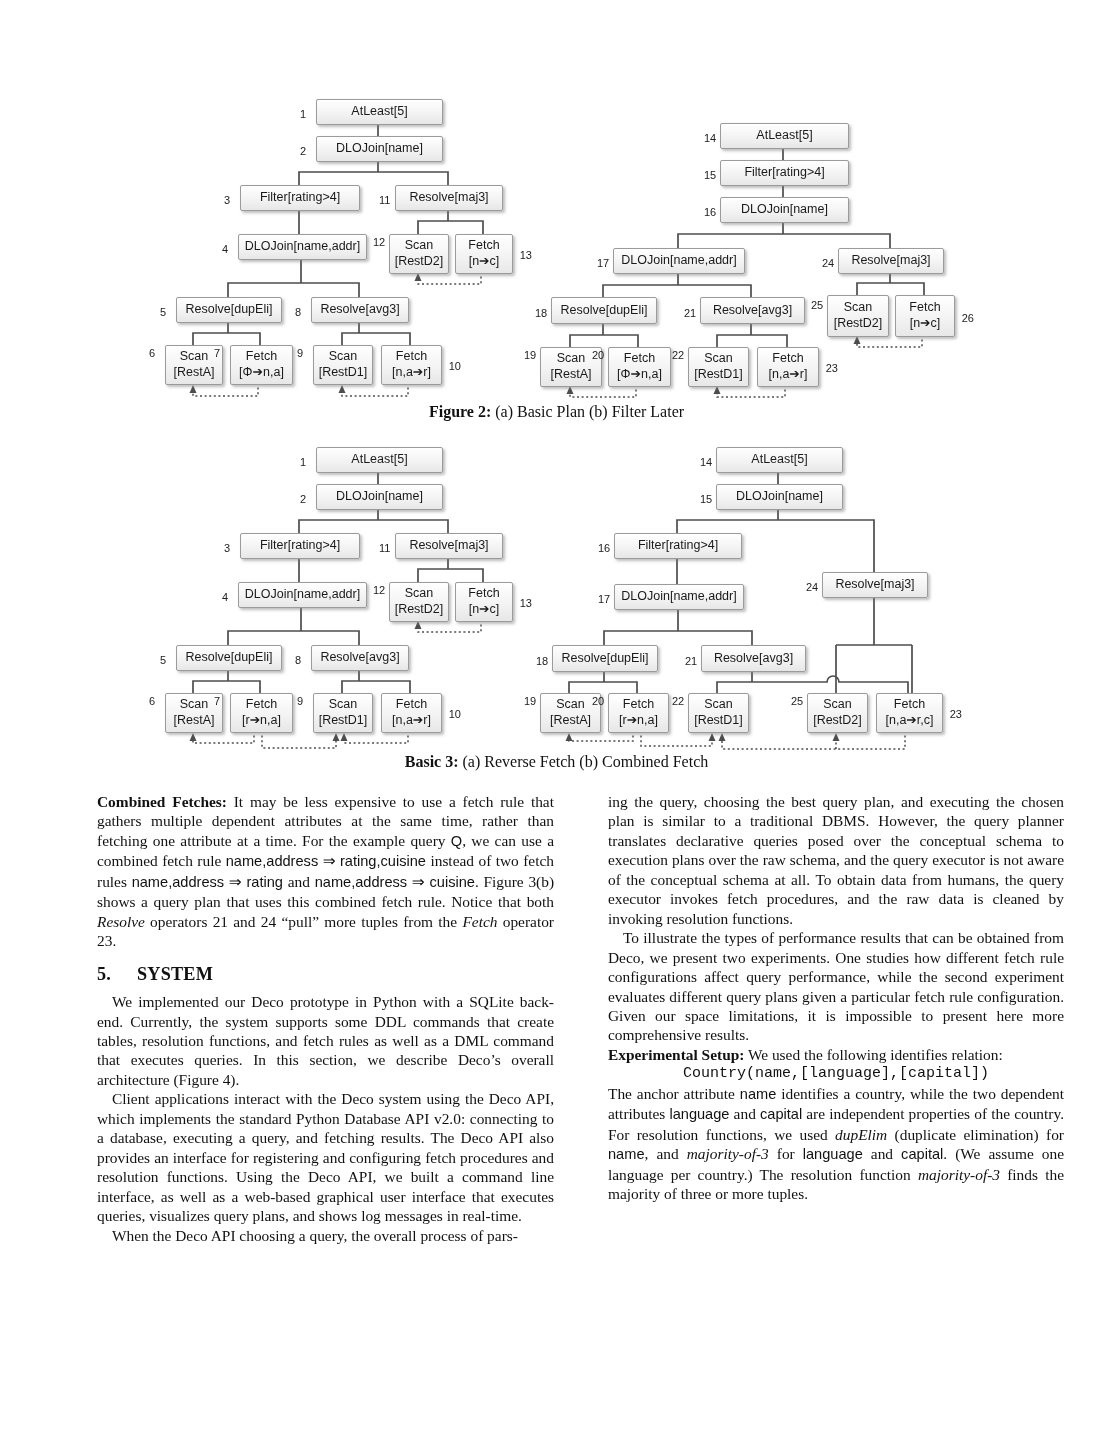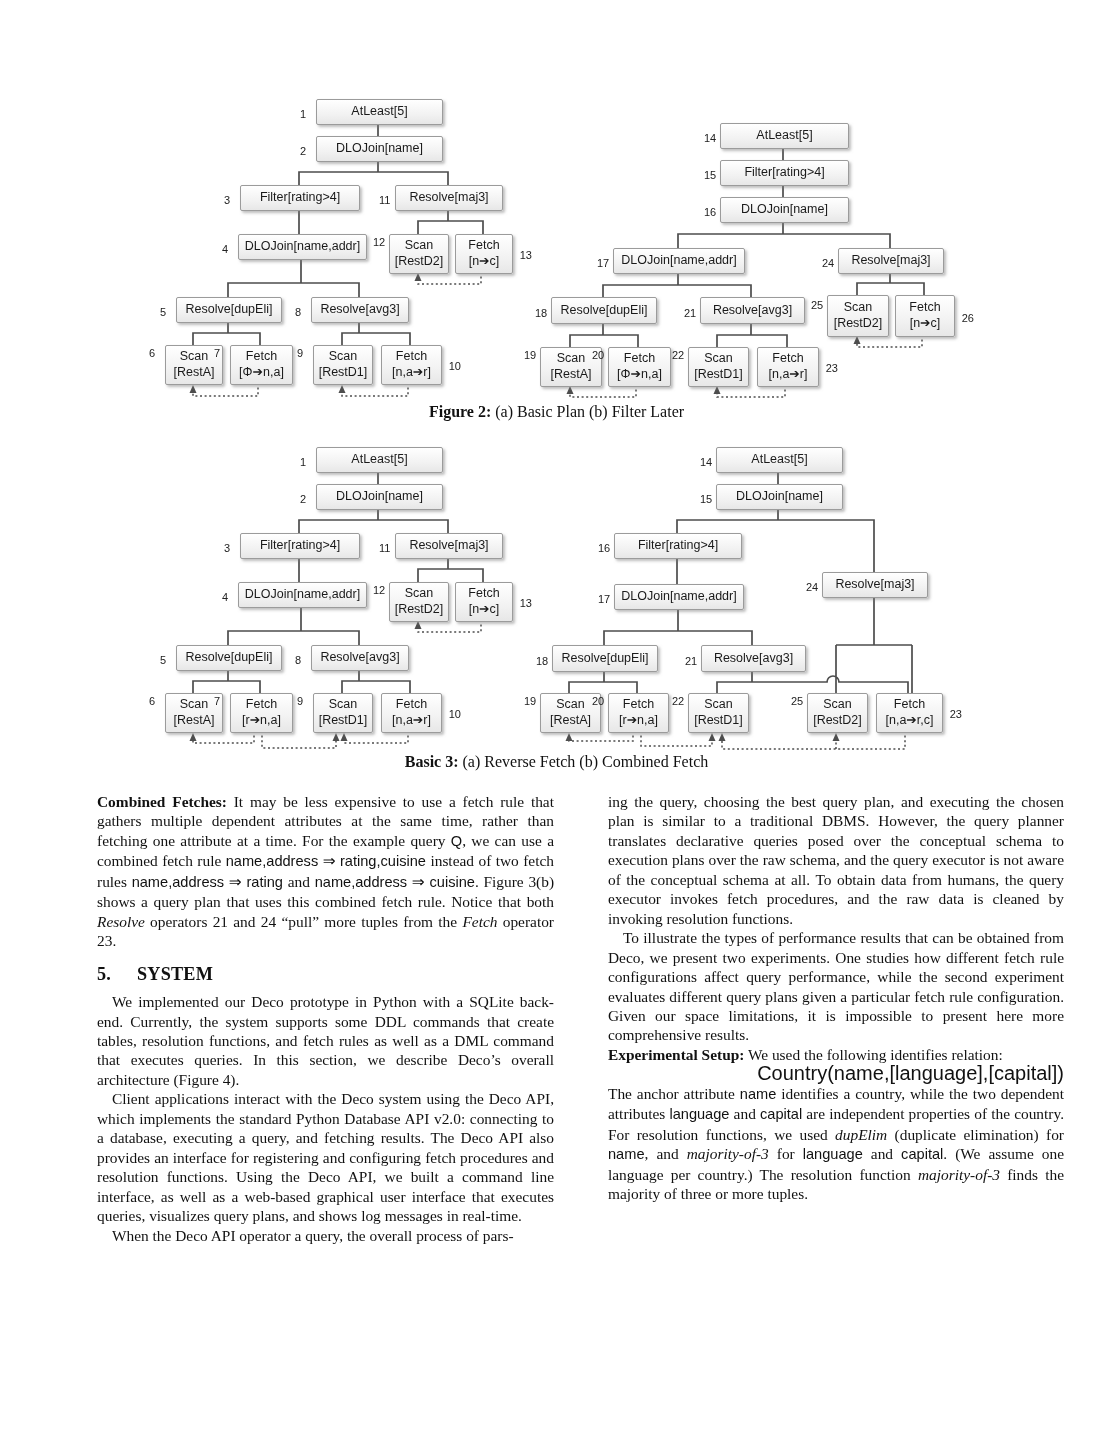--- a/index.html
+++ b/index.html
@@ -24,21 +24,21 @@
   .cap{position:absolute;left:0;width:100%;text-align:center;font-size:16px;z-index:2;}
   
   .col{position:absolute;top:792px;width:457px;text-align:justify;font-size:15.4px;line-height:19.45px;z-index:2;}
   #colL{left:97px;}
   #colR{left:608px;width:456px;}
   .col p{margin:0;}
   .ind{text-indent:15px;}
   .blk{margin-top:9px;}
   h2{font-size:18.2px;font-weight:bold;margin:14px 0 8px 0;text-align:left;letter-spacing:.2px;}
   h2 .hn{display:inline-block;width:40px;}
-  .code{font-family:Liberation Sans, sans-serif;font-size:20px;text-align:right;margin:2px 0 2px 45px;}
+  .code{font-family:Liberation Mono, monospace;font-size:15px;text-align:center;margin:2px 0 2px 45px;}
   .s-i{font-style:italic;}
   .s-b{font-weight:bold;}
   .s-sf{font-family:"Liberation Sans",sans-serif;font-size:14.6px;}
 </style>
 </head>
 <body>
 
 <div class="page">
 
   <svg class="edges" width="1113" height="790">
@@ -148,21 +148,21 @@
 [n,a➔r,c]</span></div>
   </div>
 
   <div class="cap" style="top:753px"><span class="s-b">Basic 3: </span><span>(a) Reverse Fetch (b) Combined Fetch</span></div>
 
   <div class="col" id="colL">
     <p class="blk"><span class="s-b">Combined Fetches:</span><span> It may be less expensive to use a fetch rule that gathers multiple dependent attributes at the same time, rather than fetching one attribute at a time. For the example query </span><span class="s-sf">Q</span><span>, we can use a combined fetch rule </span><span class="s-sf">name,address</span><span> ⇒ </span><span class="s-sf">rating,cuisine</span><span> instead of two fetch rules </span><span class="s-sf">name,address</span><span> ⇒ </span><span class="s-sf">rating</span><span> and </span><span class="s-sf">name,address</span><span> ⇒ </span><span class="s-sf">cuisine</span><span>. Figure 3(b) shows a query plan that uses this combined fetch rule. Notice that both </span><span class="s-i">Resolve</span><span> operators 21 and 24 “pull” more tuples from the </span><span class="s-i">Fetch</span><span> operator 23.</span></p>
     <h2><span class="hn">5.</span><span>SYSTEM</span></h2>
     <p class="ind">We implemented our Deco prototype in Python with a SQLite back-end. Currently, the system supports some DDL commands that create tables, resolution functions, and fetch rules as well as a DML command that executes queries. In this section, we describe Deco’s overall architecture (Figure 4).</p>
     <p class="ind">Client applications interact with the Deco system using the Deco API, which implements the standard Python Database API v2.0: connecting to a database, executing a query, and fetching results. The Deco API also provides an interface for registering and configuring fetch procedures and resolution functions. Using the Deco API, we built a command line interface, as well as a web-based graphical user interface that executes queries, visualizes query plans, and shows log messages in real-time.</p>
-    <p class="ind">When the Deco API operator a query, the overall process of pars-</p>
+    <p class="ind">When the Deco API choosing a query, the overall process of pars-</p>
   </div>
 
   <div class="col" id="colR">
     <p>ing the query, choosing the best query plan, and executing the chosen plan is similar to a traditional DBMS. However, the query planner translates declarative queries posed over the conceptual schema to execution plans over the raw schema, and the query executor is not aware of the conceptual schema at all. To obtain data from humans, the query executor invokes fetch procedures, and the raw data is cleaned by invoking resolution functions.</p>
     <p class="ind">To illustrate the types of performance results that can be obtained from Deco, we present two experiments. One studies how different fetch rule configurations affect query performance, while the second experiment evaluates different query plans given a particular fetch rule configuration. Given our space limitations, it is impossible to present here more comprehensive results.</p>
     <p class="blk"><span class="s-b">Experimental Setup:</span><span> We used the following identifies relation:</span></p>
     <p class="code">Country(name,[language],[capital])</p>
     <p><span>The anchor attribute </span><span class="s-sf">name</span><span> identifies a country, while the two dependent attributes </span><span class="s-sf">language</span><span> and </span><span class="s-sf">capital</span><span> are independent properties of the country. For resolution functions, we used </span><span class="s-i">dupElim</span><span> (duplicate elimination) for </span><span class="s-sf">name</span><span>, and </span><span class="s-i">majority-of-3</span><span> for </span><span class="s-sf">language</span><span> and </span><span class="s-sf">capital</span><span>. (We assume one language per country.) The resolution function </span><span class="s-i">majority-of-3</span><span> finds the majority of three or more tuples.</span></p>
   </div>
 

